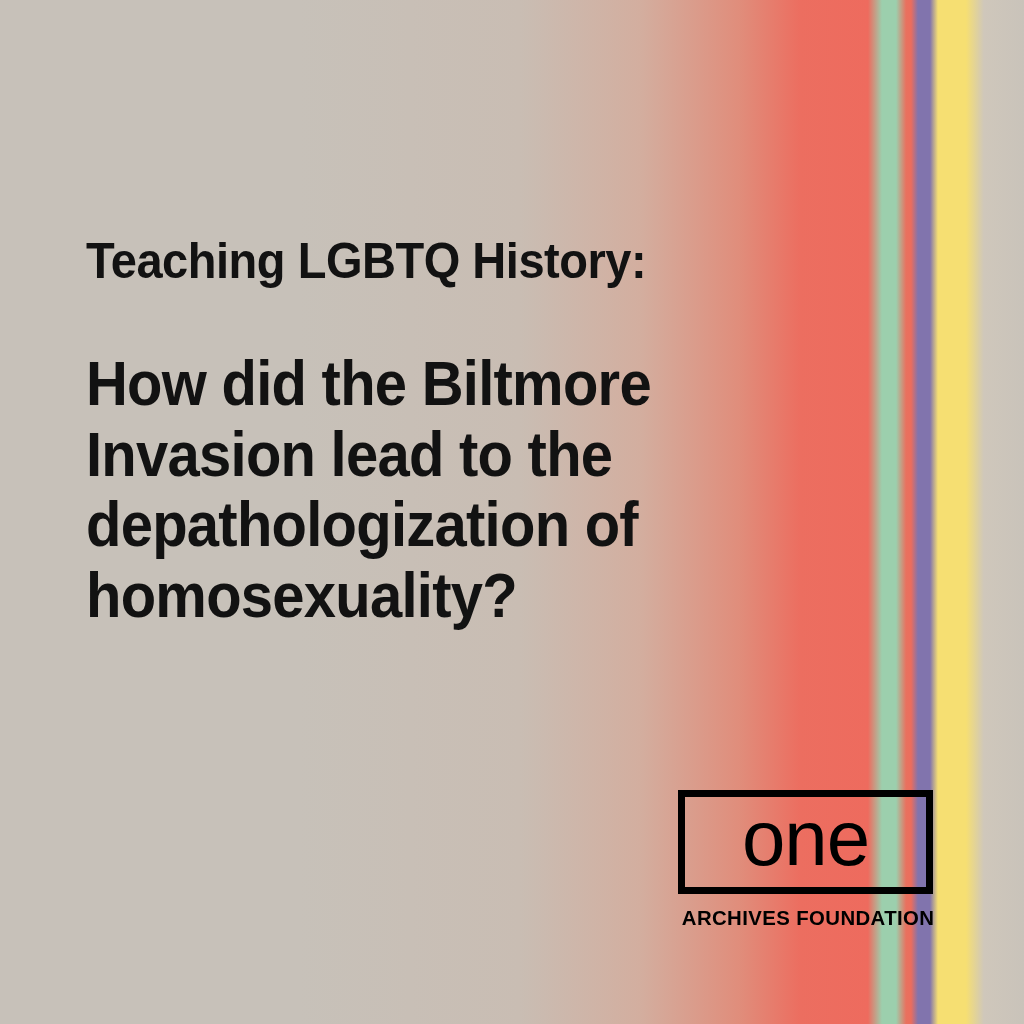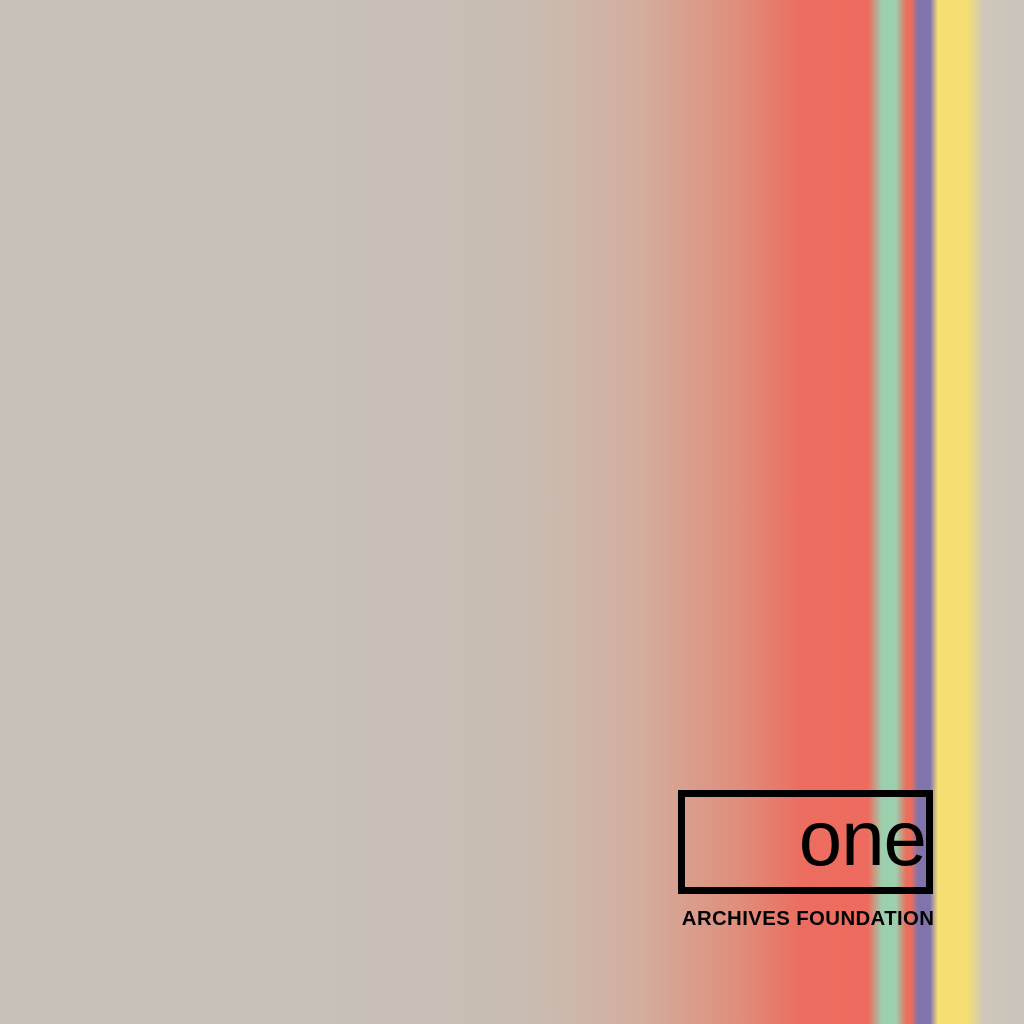--- a/index.html
+++ b/index.html
@@ -89,21 +89,21 @@
     z-index: 3;
   }
 
   #logo-box {
     box-sizing: border-box;
     width: 255px;
     height: 104px;
     border: 7px solid #000000;
     display: flex;
     align-items: center;
-    justify-content: flex-end;
+    justify-content: center;
   }
 
   #logo-wordmark {
     font-size: 78px;
     font-weight: 400;
     letter-spacing: -1px;
     color: #000000;
     line-height: 1;
     position: relative;
     top: -4px;
@@ -123,20 +123,30 @@
     transform-origin: center top;
   }
 </style>
 </head>
 <body>
 
 <div id="poster">
 
   <div id="bg-gradient"></div>
 
+  <div id="text-block">
+    <div id="eyebrow">Teaching LGBTQ History:</div>
+
+    <div id="headline">
+      <span class="hl-line">How did the Biltmore</span>
+      <span class="hl-line">Invasion lead to the</span>
+      <span class="hl-line">depathologization of</span>
+      <span class="hl-line">homosexuality?</span>
+    </div>
+  </div>
 
   <div id="logo">
     <div id="logo-box">
       <span id="logo-wordmark">one</span>
     </div>
     <div id="logo-subtitle">ARCHIVES FOUNDATION</div>
   </div>
 
 </div>
 

